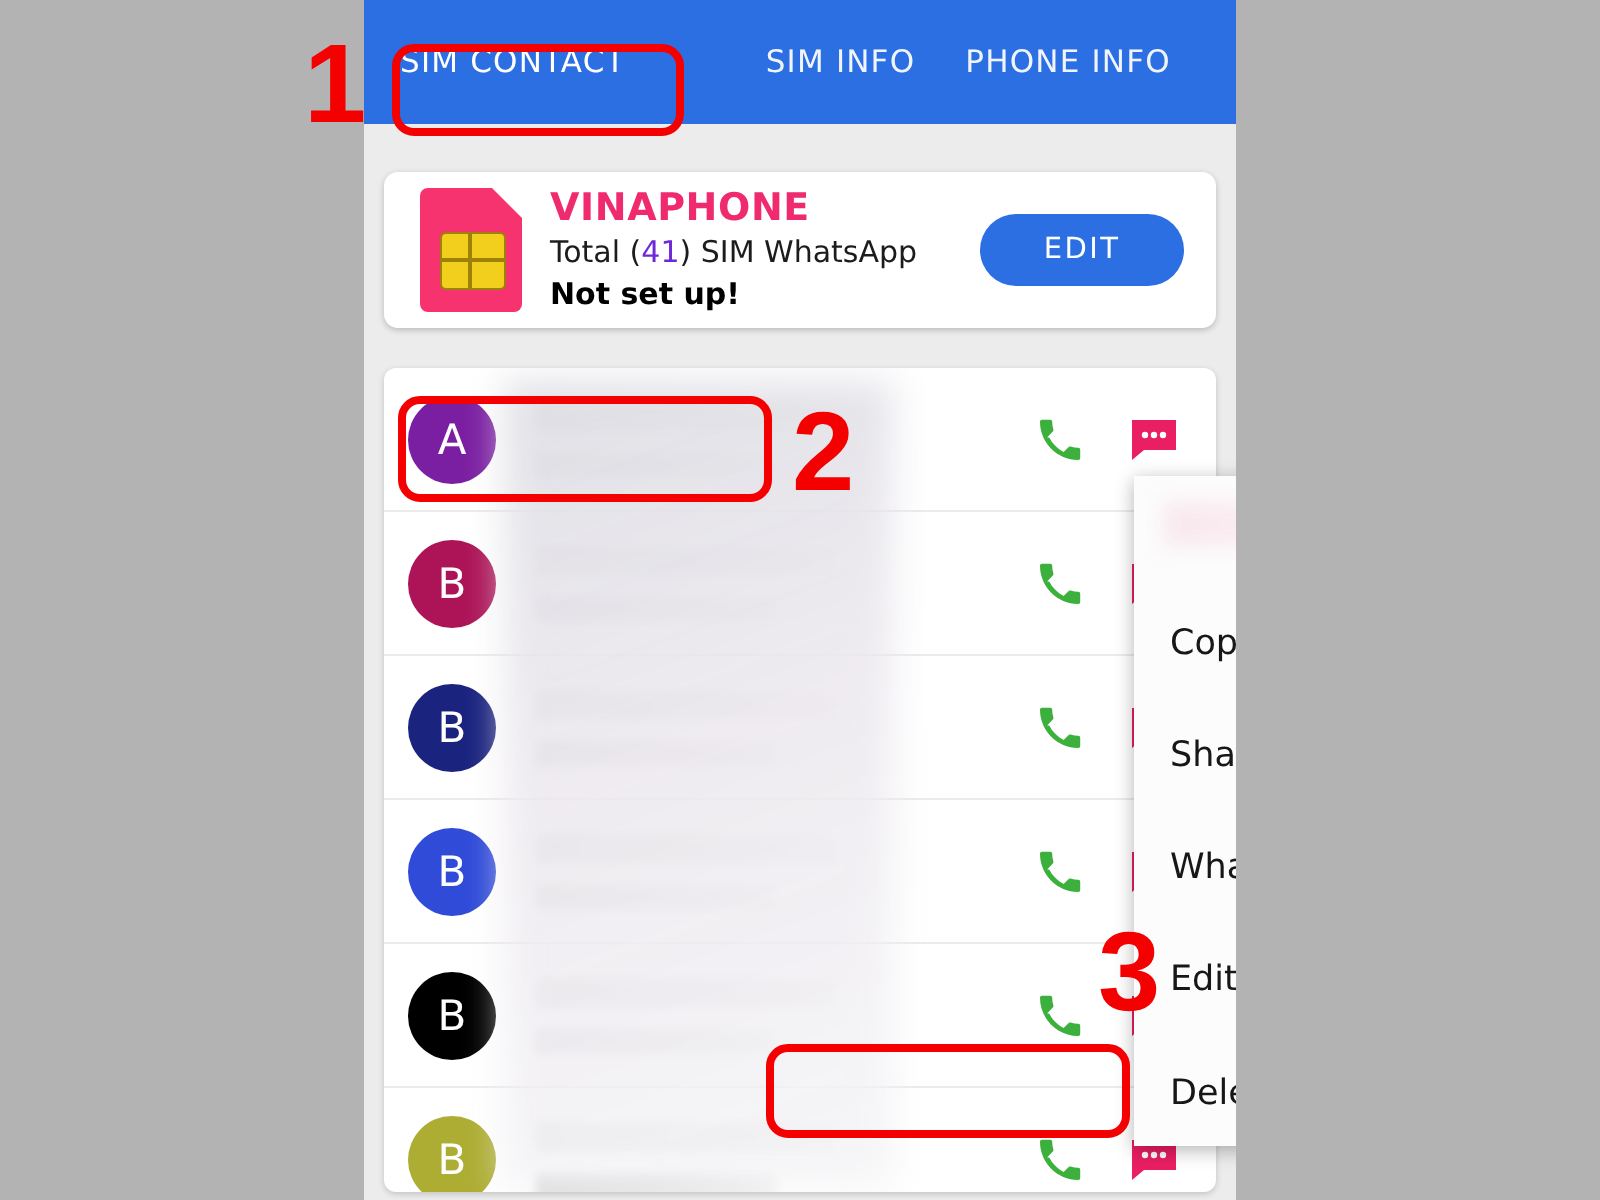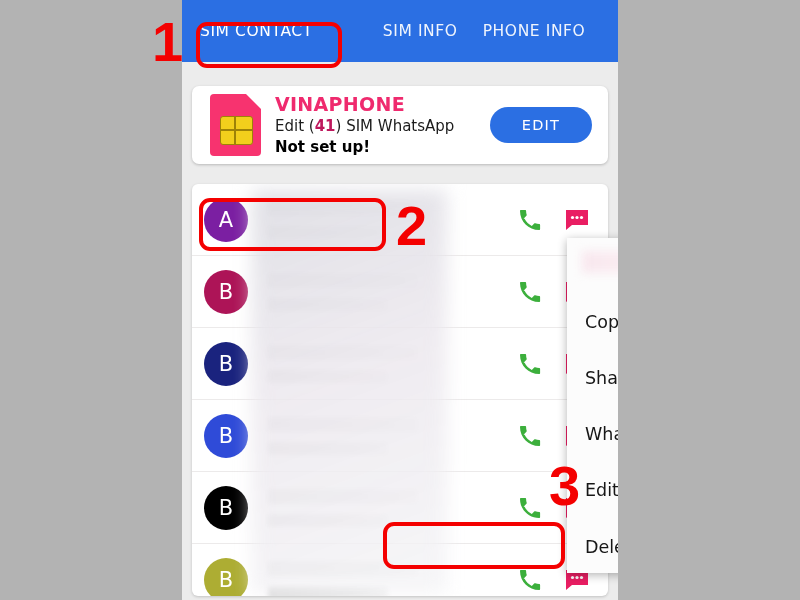--- a/index.html
+++ b/index.html
@@ -110,21 +110,21 @@
     font-size: 19px;
     font-weight: bold;
     letter-spacing: .3px;
     line-height: 22px;
   }
   #sim-total {
     color: #1c1c1c;
     font-size: 15px;
     line-height: 22px;
   }
-  #sim-total .cnt { color: #be185d; font-weight: bold; }
+  #sim-total .cnt { color: #6d28d9; font-weight: normal; }
   #sim-status {
     color: #000000;
     font-size: 15px;
     font-weight: bold;
     line-height: 20px;
   }
   #sim-edit {
     margin-right: 16px;
     background: #2b6fe3;
     color: #ffffff;
@@ -285,21 +285,21 @@
     <div class="tab t1">SIM INFO</div>
     <div class="tab t2">PHONE INFO</div>
   </div>
 
   <div id="simcard">
     <div id="sim-icon">
       <div id="sim-chip"></div>
     </div>
     <div id="sim-text">
       <div id="sim-operator">VINAPHONE</div>
-      <div id="sim-total"><span>Edit (</span><span class="cnt">41</span><span>) SIM WhatsApp</span></div>
+      <div id="sim-total"><span>Total (</span><span class="cnt">41</span><span>) SIM WhatsApp</span></div>
       <div id="sim-status">Not set up!</div>
     </div>
     <button id="sim-edit">EDIT</button>
   </div>
 
   <div id="contact-list">
 
     <div class="contact-row">
       <div class="avatar" style="background:#7b1fa2">A</div>
       <div class="row-text">

